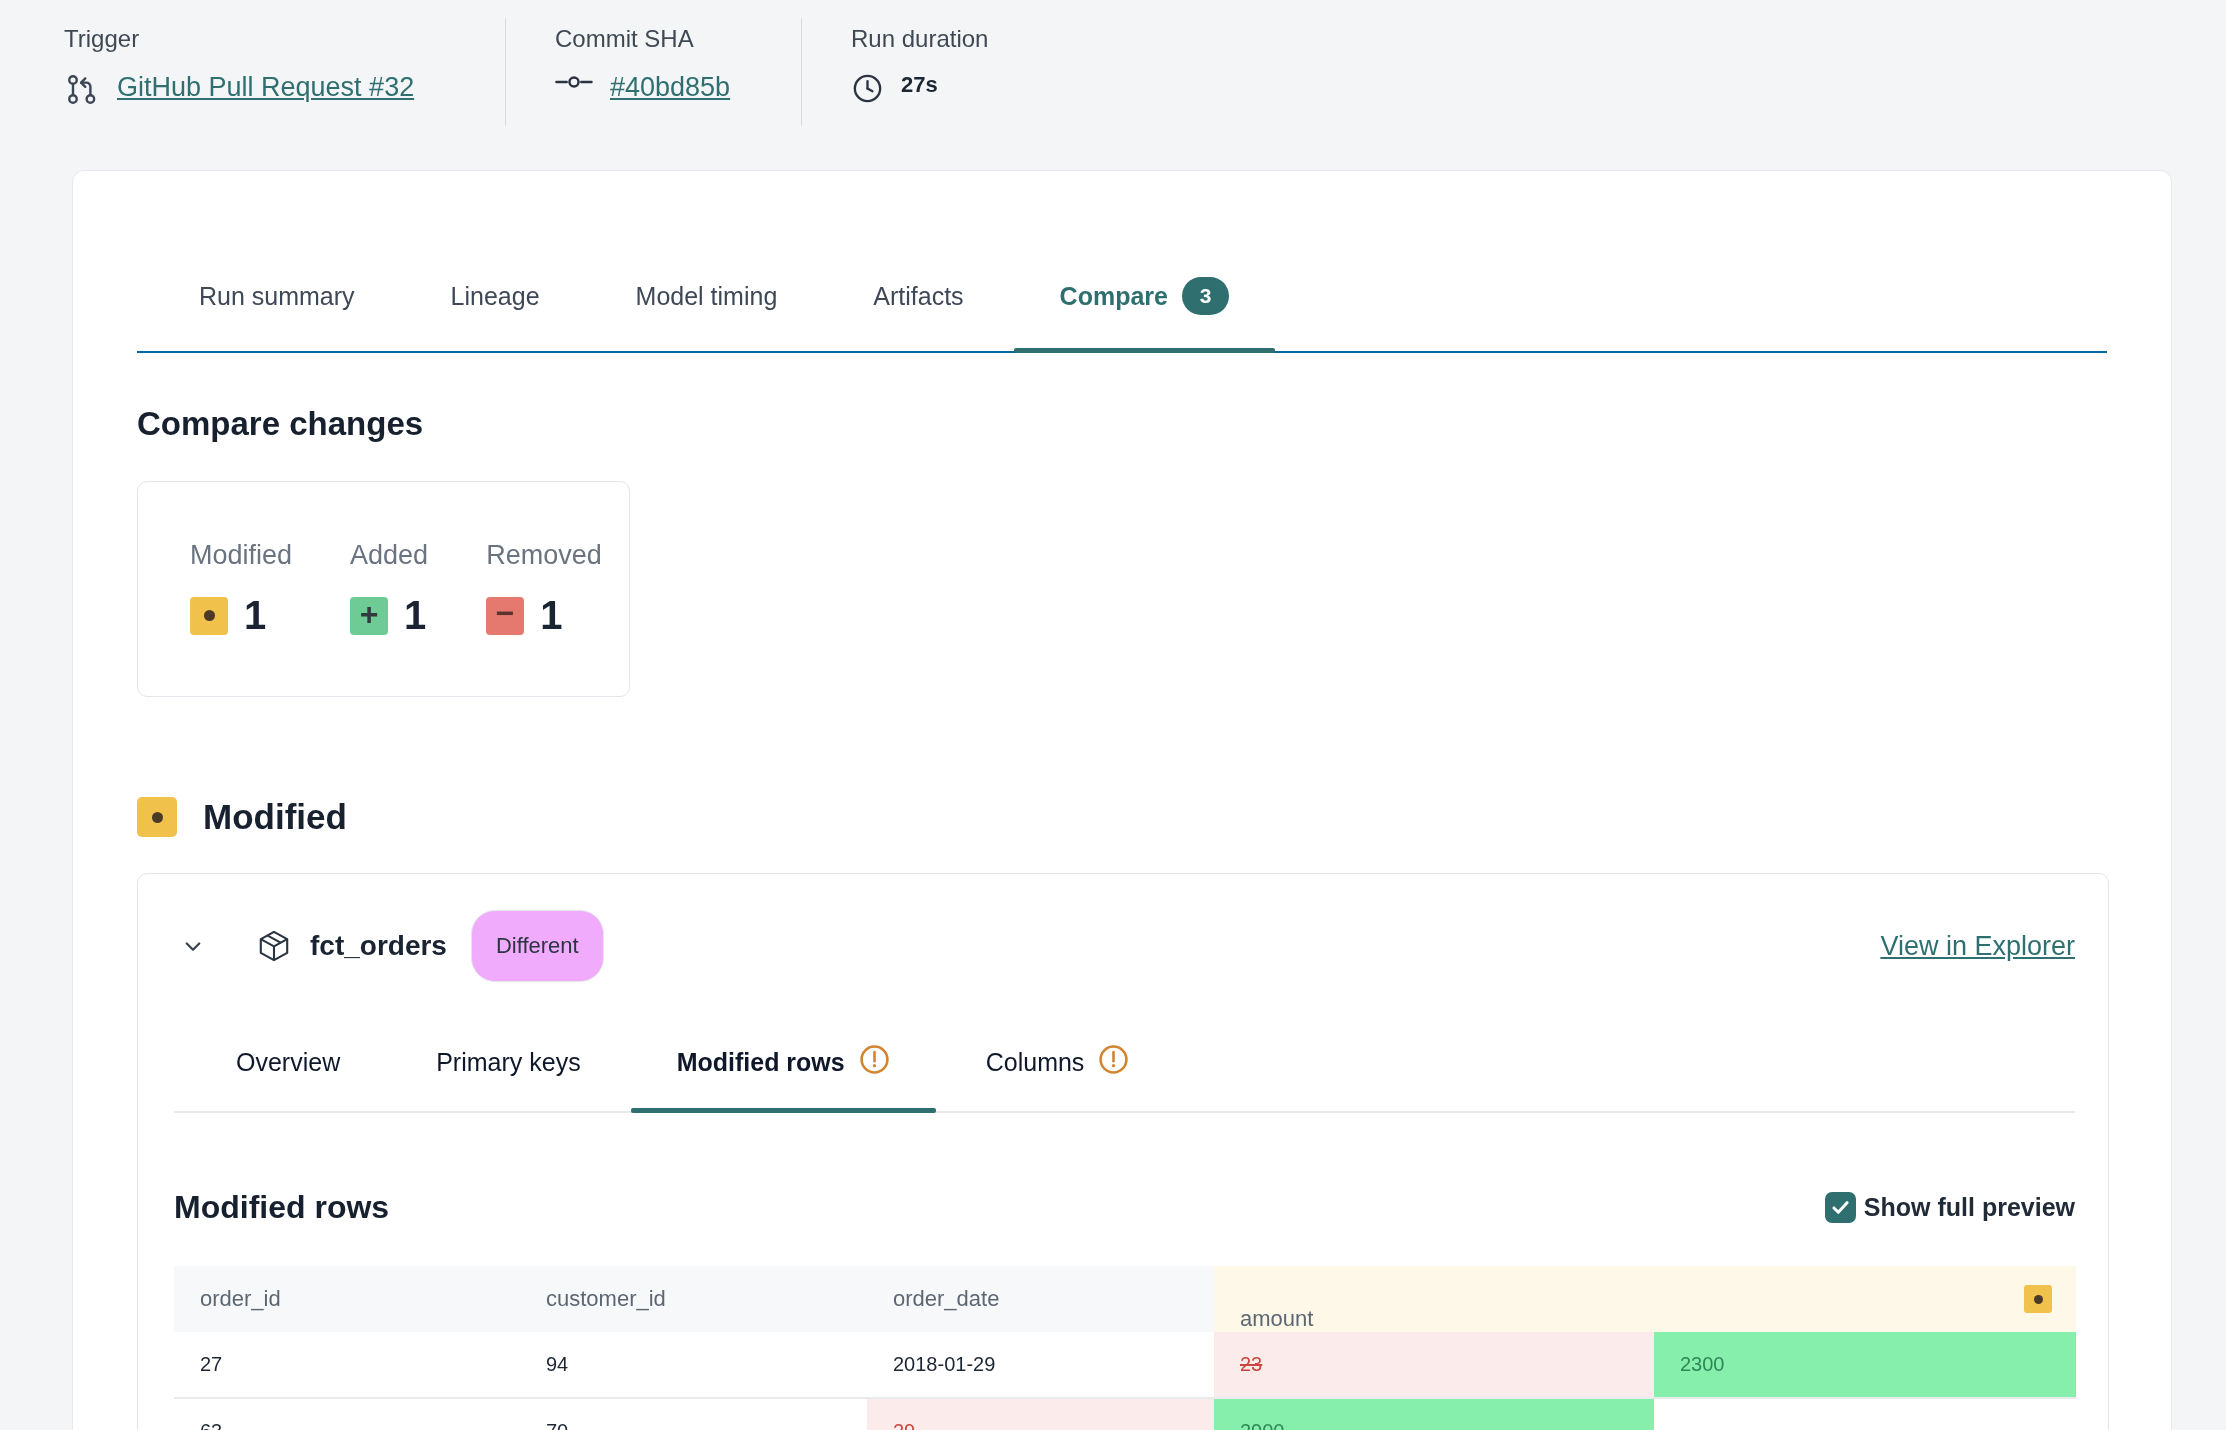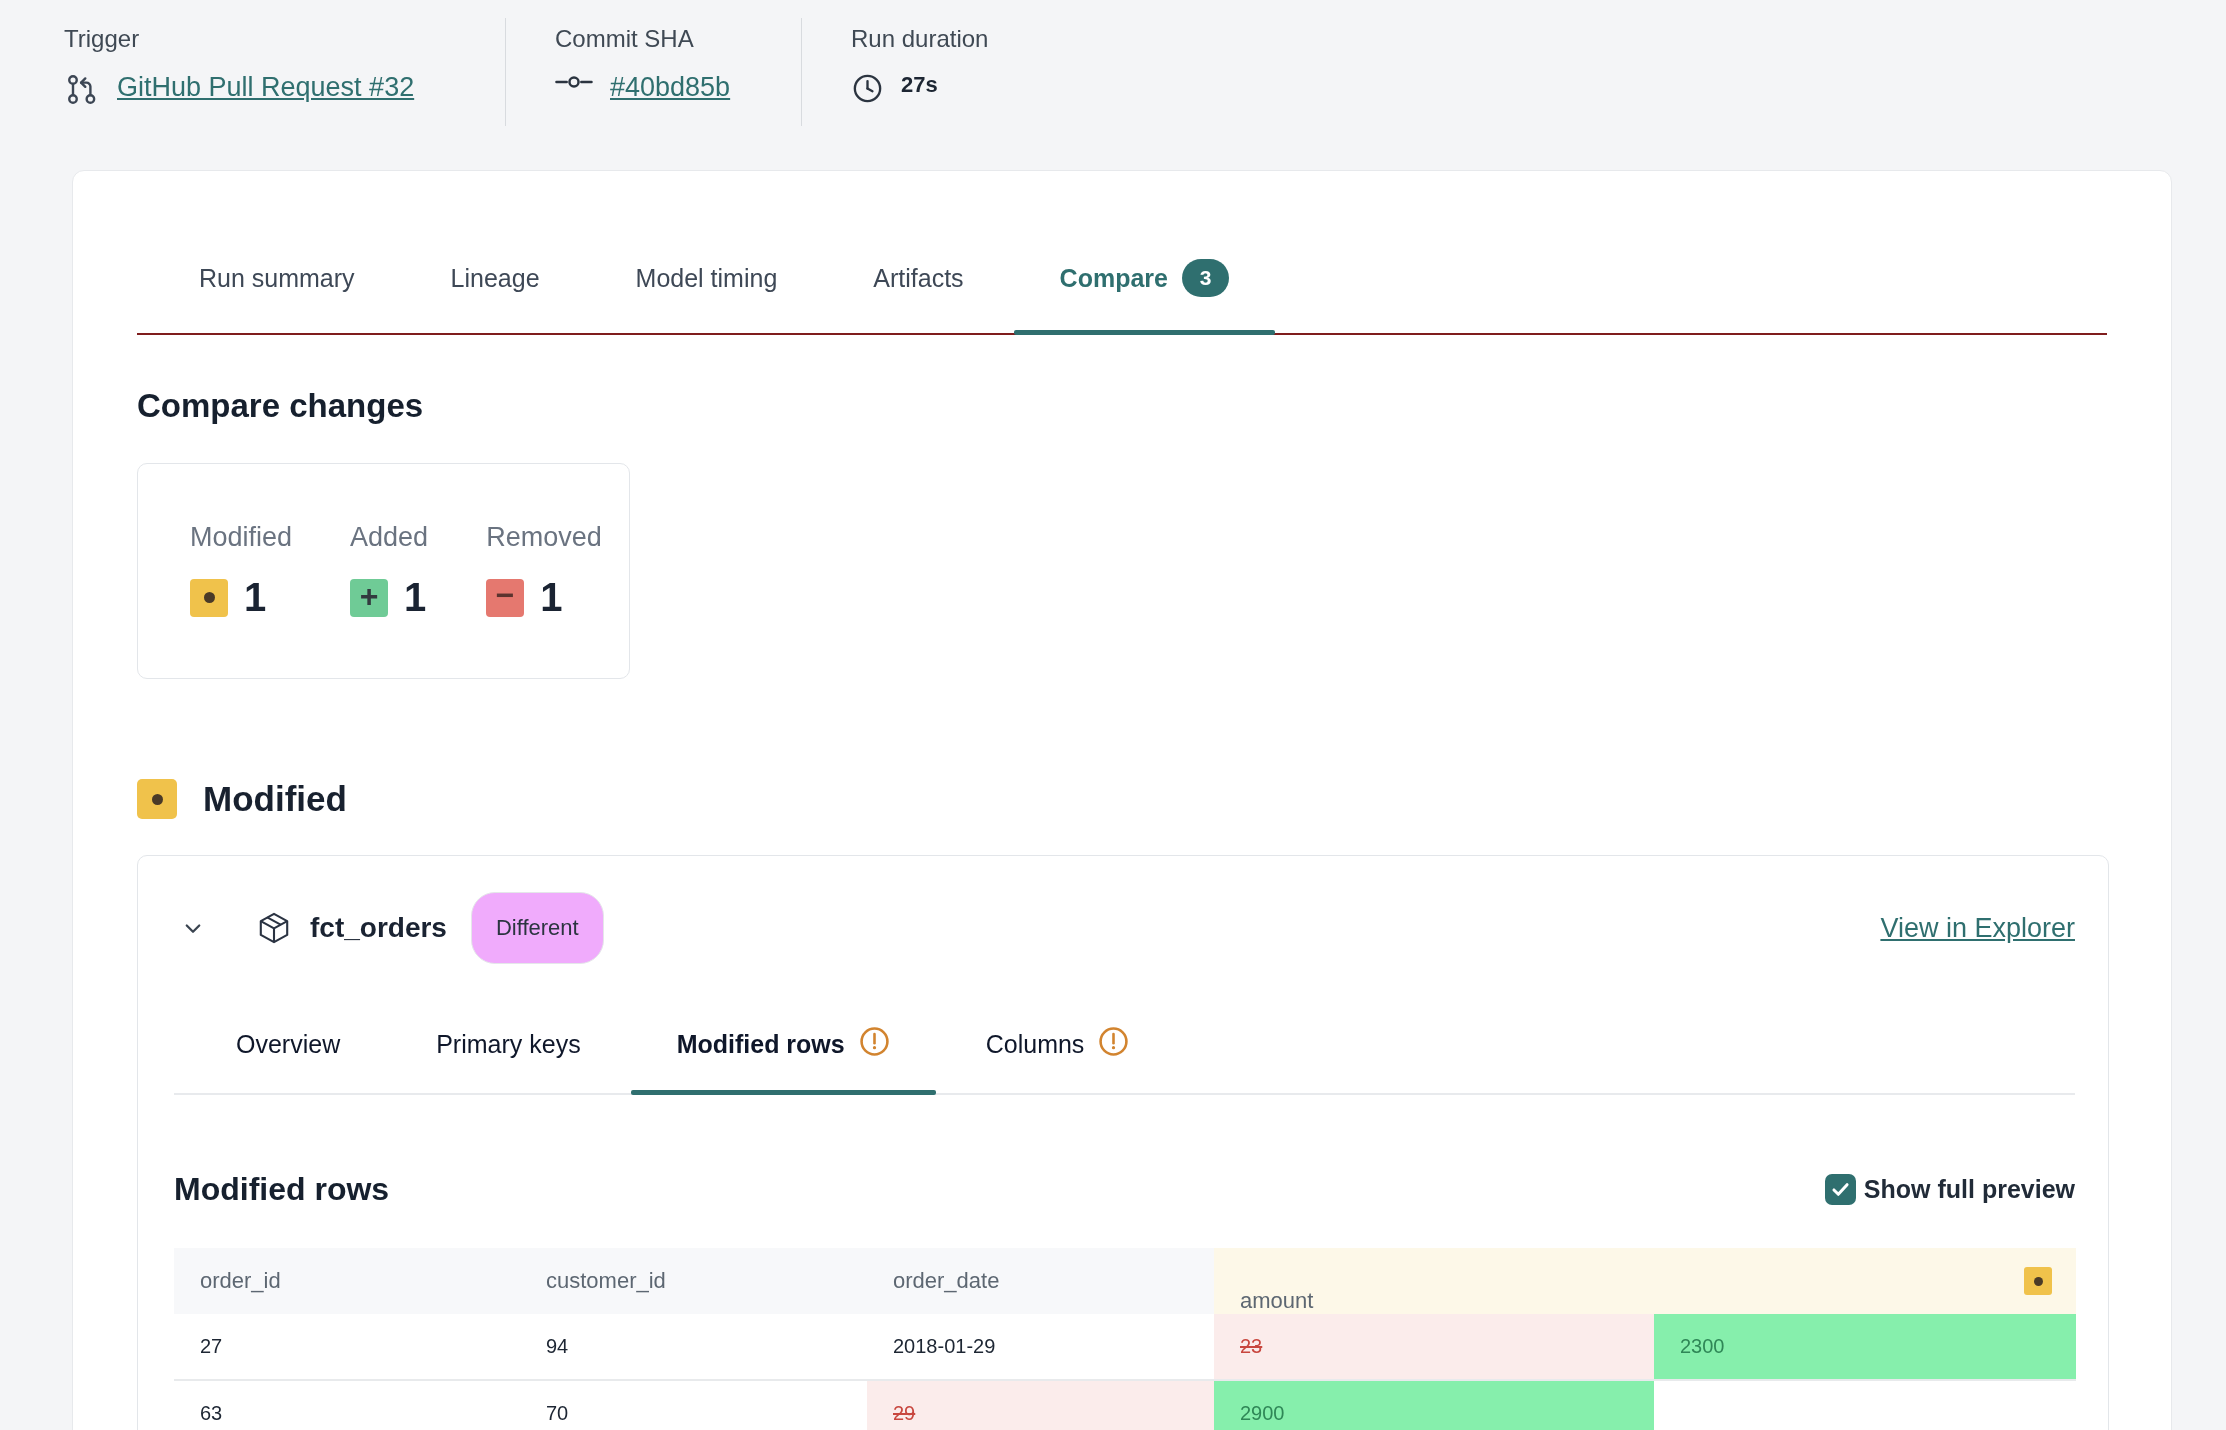--- a/index.html
+++ b/index.html
@@ -23,21 +23,21 @@
   .hicon { flex: 0 0 auto; display: inline-flex; }
 
   
   .main-card {
     width: 2100px; margin: 34px 0 0 72px; height: 1600px;
     background: #ffffff; border: 1px solid #e7e9ec; border-radius: 12px;
     padding: 88px 64px 0 64px;
   }
 
   
-  .tabs { display: flex; border-bottom: 2px solid #7f1d1d; padding-left: 16px; }
+  .tabs { display: flex; border-bottom: 2px solid #0369a1; padding-left: 16px; margin-top: 18px; }
   .tab {
     position: relative; padding: 0 46px 36px 46px; margin-right: 4px;
     font-size: 25px; color: #3e4856; background: none; border: none; cursor: pointer;
     font-family: inherit; display: flex; align-items: center; gap: 14px;
   }
   .tab.active { color: #2f6f6f; font-weight: 700; }
   .tab.active::after {
     content: ""; position: absolute; left: 0; right: 0; bottom: -2px;
     height: 5px; background: #2f6f6f; border-radius: 2px;
   }

